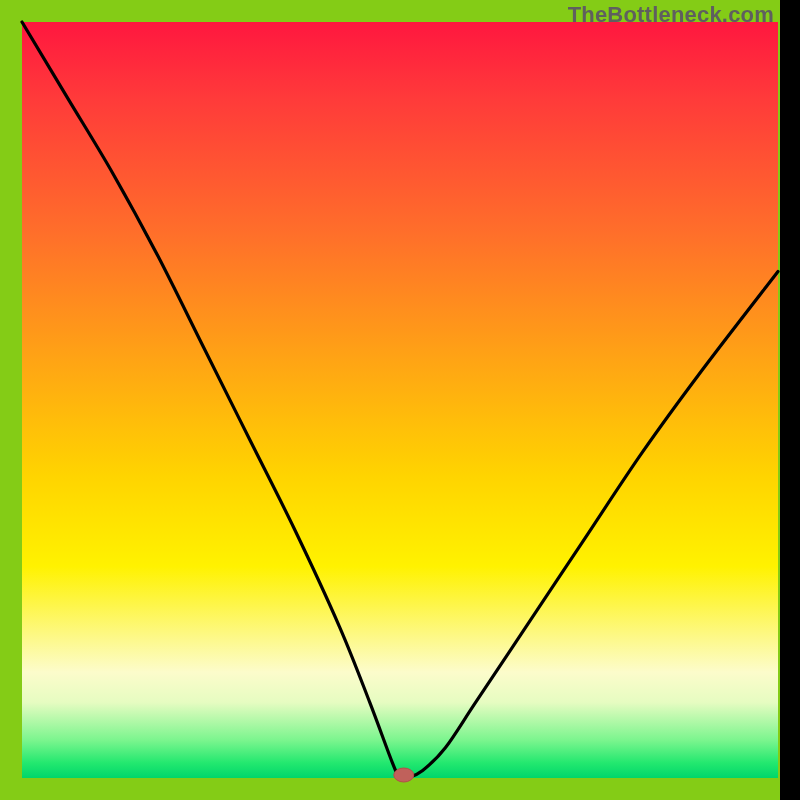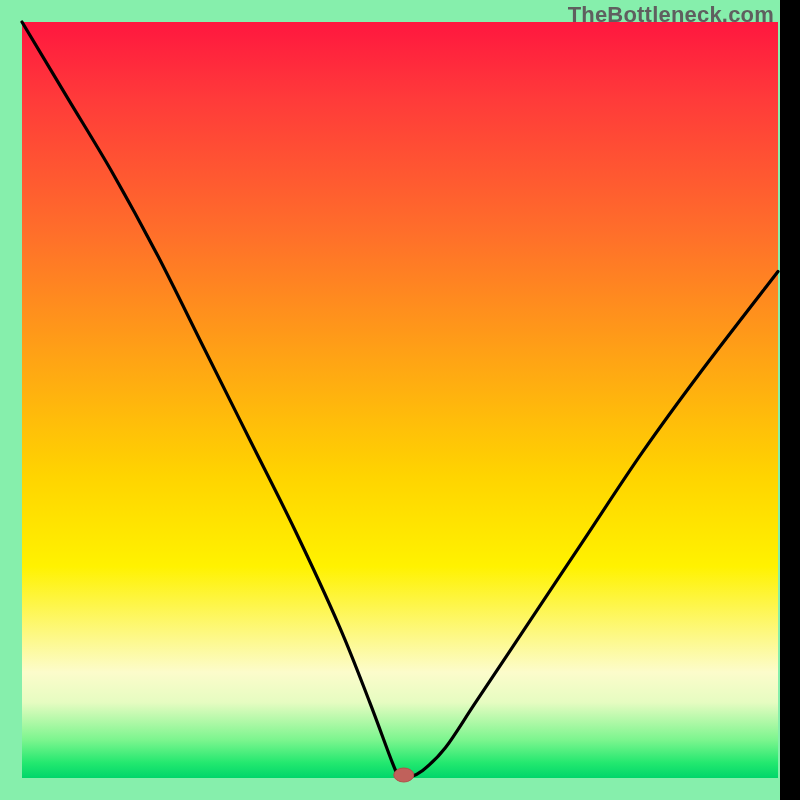--- a/index.html
+++ b/index.html
@@ -1,21 +1,21 @@
 <!DOCTYPE html>
 <html><head>
 <meta charset="utf-8">
 <style>
   * { margin: 0; padding: 0; box-sizing: border-box; }
   html, body { width: 800px; height: 800px; overflow: hidden; background: #000; }
   .stage {
     position: relative;
     width: 780px;
     height: 800px;
-    background: #86efac;
+    background: #84cc16;
   }
   .watermark {
     position: absolute;
     top: 2px;
     right: 6px;
     font-family: Arial, Helvetica, sans-serif;
     font-size: 22px;
     font-weight: 600;
     color: #5f5f5f;
     letter-spacing: 0.2px;

